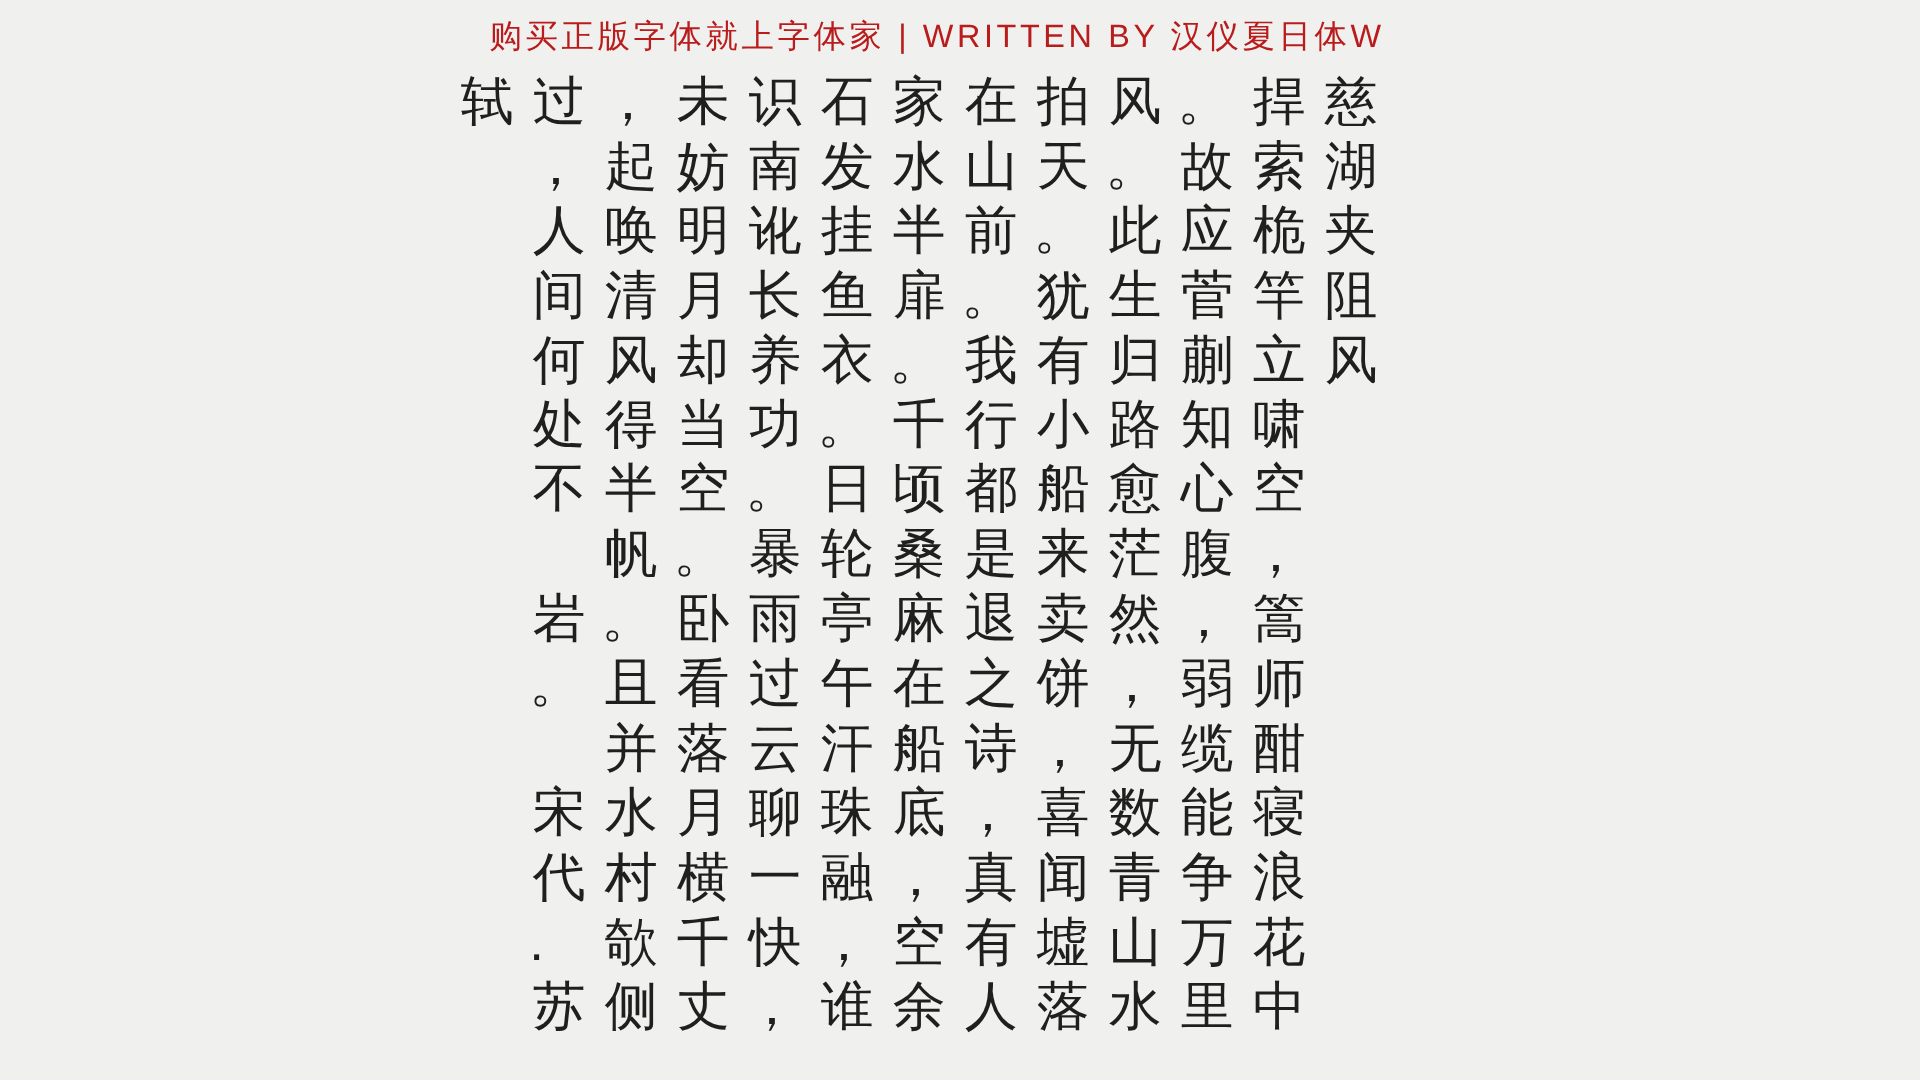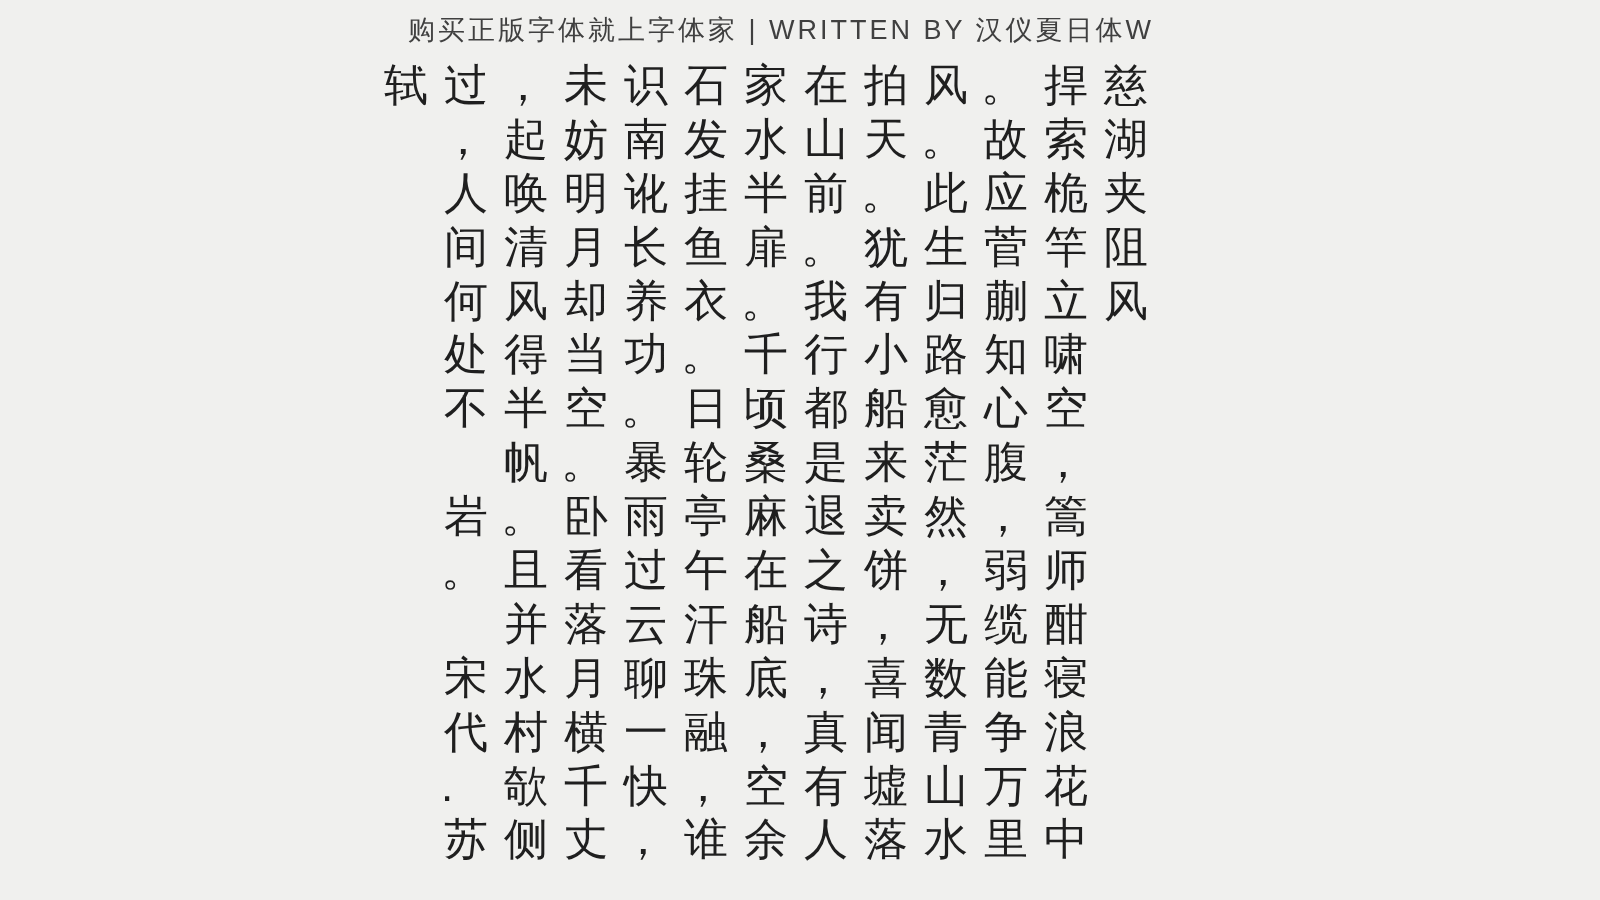--- a/index.html
+++ b/index.html
@@ -18,21 +18,21 @@
   }
   .banner {
     position: absolute;
     left: 0;
     top: 12px;
     width: 1562px;
     text-align: center;
     font-size: 27px;
     line-height: 36px;
     letter-spacing: 3px;
-    color: #404040;
+    color: #b91c1c;
     white-space: nowrap;
   }
   .poem-block {
     position: absolute;
     left: 376px;
     top: 58px;
   }
   .poem-row {
     display: flex;
     height: 53.9px;

